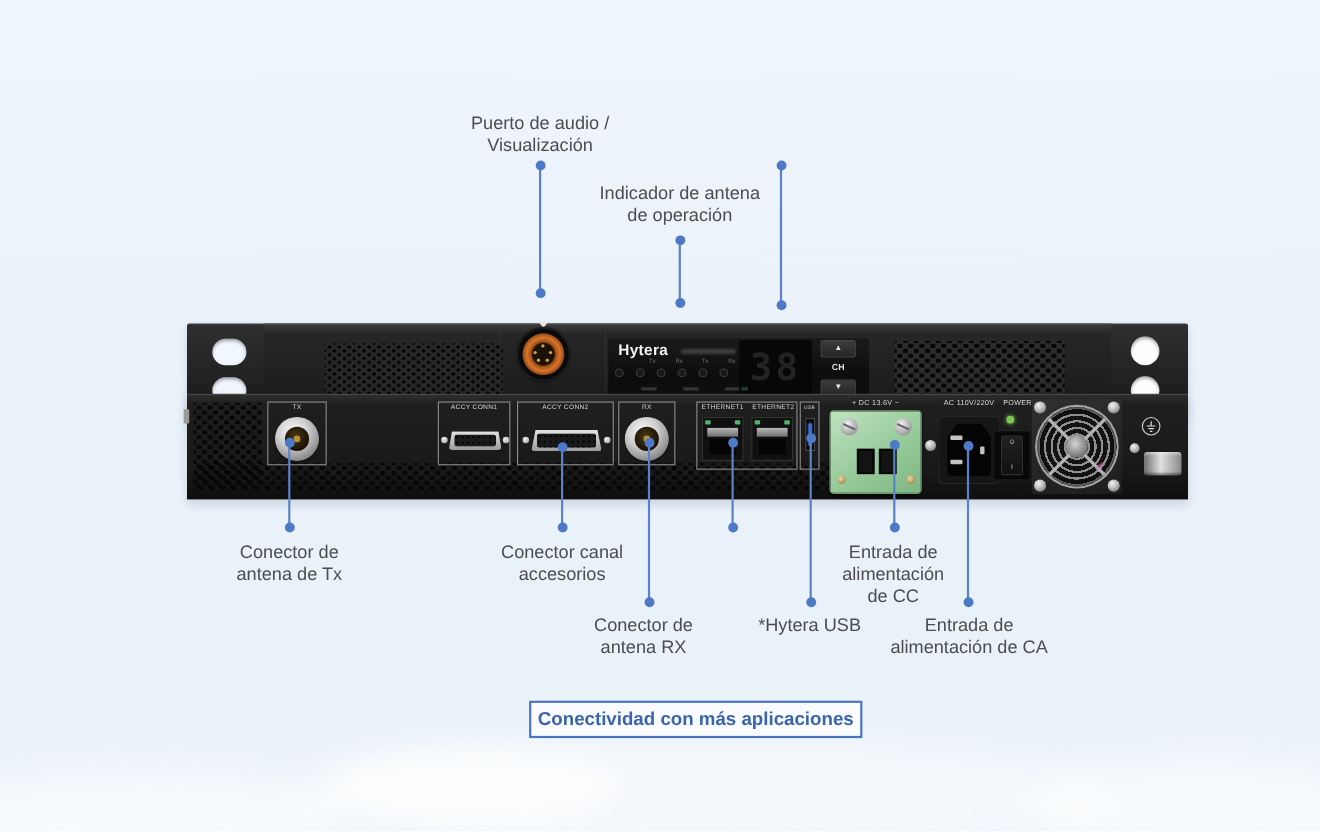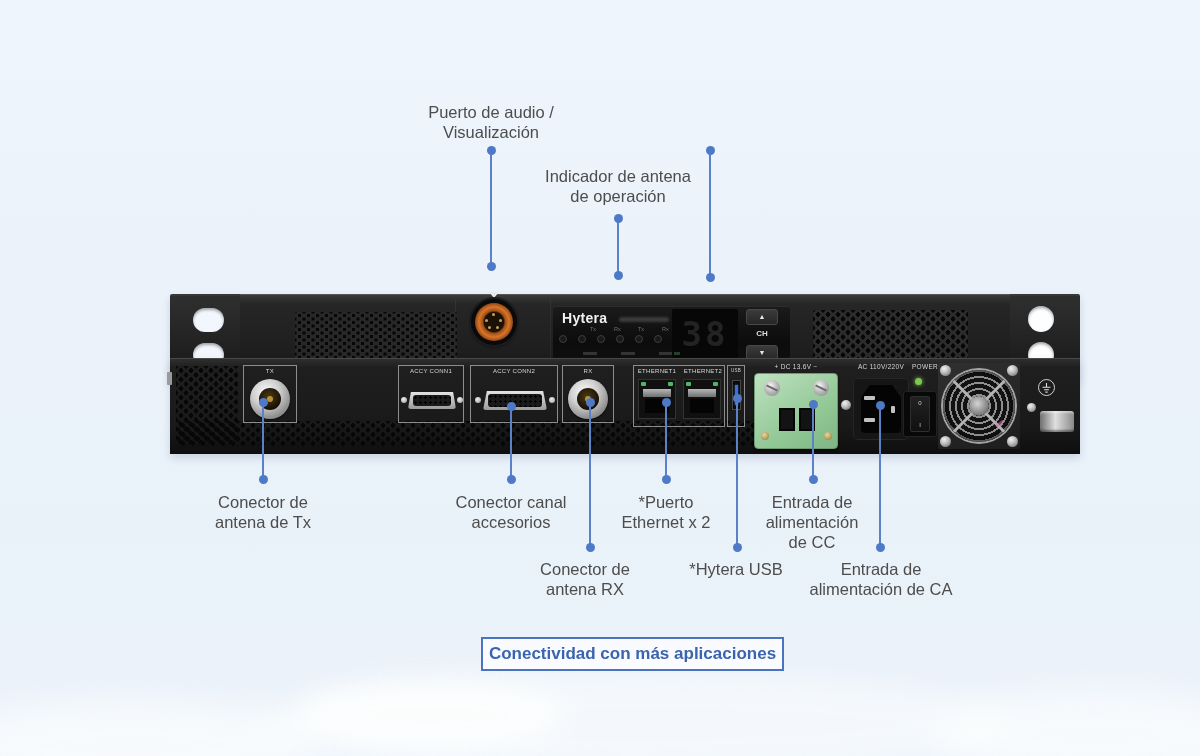--- a/index.html
+++ b/index.html
@@ -170,22 +170,20 @@
 
   <div class="ann" style="left:391px; top:102px; width:200px;">Puerto de audio /
 Visualización</div>
   <div class="ann" style="left:518px; top:166px; width:200px;">Indicador de antena
 de operación</div>
 
   <div class="ann" style="left:163px; top:492px; width:200px;">Conector de
 antena de Tx</div>
   <div class="ann" style="left:411px; top:492px; width:200px;">Conector canal
 accesorios</div>
-  <div class="ann" style="left:586px; top:492px; width:160px;">*Puerto
-Ethernet x 2</div>
   <div class="ann" style="left:485px; top:559px; width:200px;">Conector de
 antena RX</div>
   <div class="ann" style="left:656px; top:559px; width:160px;">*Hytera USB</div>
   <div class="ann" style="left:732px; top:492px; width:160px;">Entrada de
 alimentación
 de CC</div>
   <div class="ann" style="left:756px; top:559px; width:250px;">Entrada de
 alimentación de CA</div>
 
   <div class="leader" style="left:490px; top:150px; height:117px;"></div>

